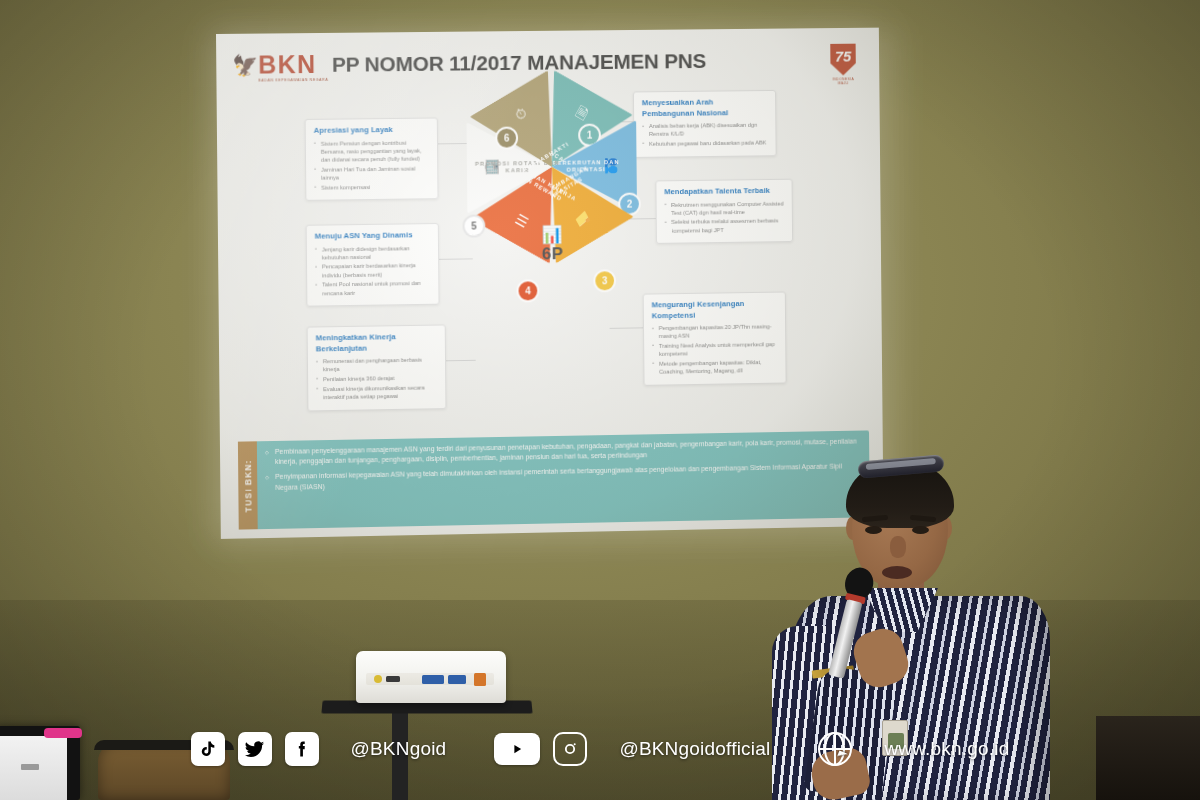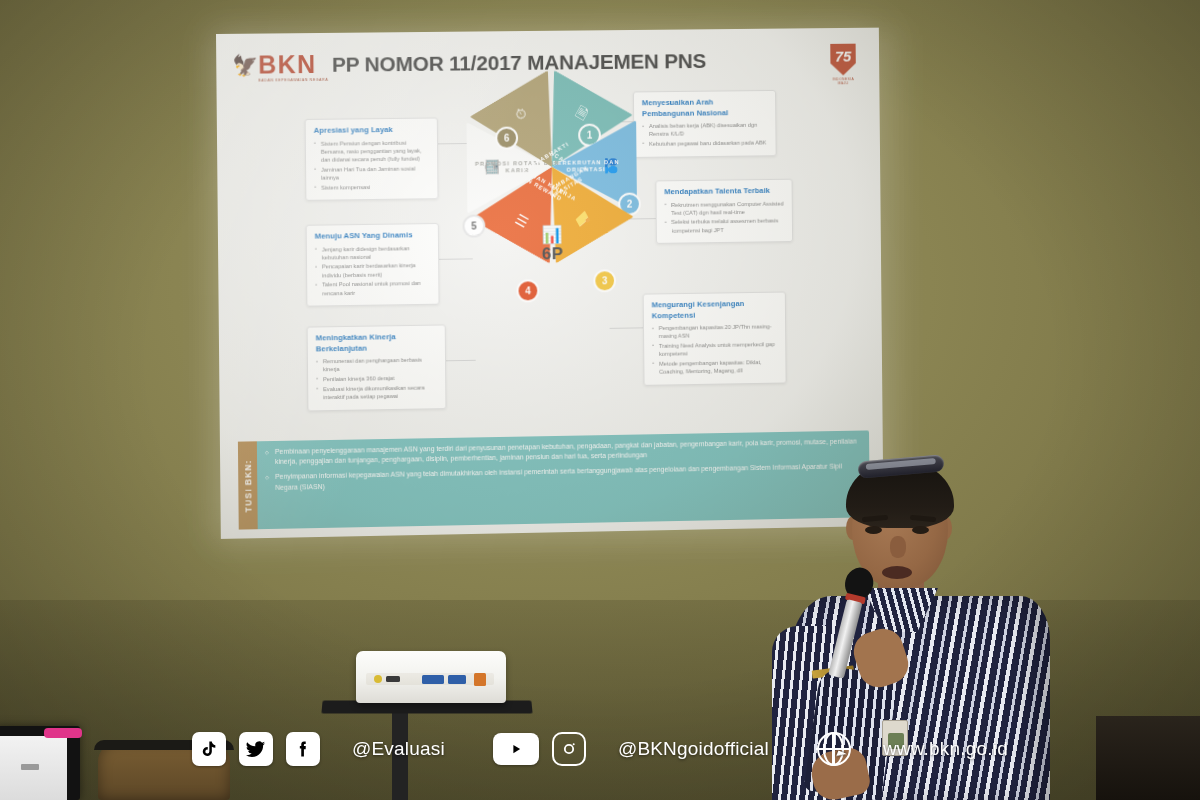--- a/index.html
+++ b/index.html
@@ -526,21 +526,21 @@
     </svg>
   </div>
 
   <div class="sico">
     <svg width="20" height="20" viewBox="0 0 24 24" fill="#000">
       <path d="M15.3 8.4h-2.2V6.9c0-.7.45-.9.77-.9h1.4V3.1L13.3 3.1C10.5 3.1 9.9 5.2 9.9 6.6v1.8H8.2v3h1.7V21h3.2v-8.6h2.1l.1-3z"></path>
     </svg>
   </div>
 
   <div class="gap-s"></div>
-  <div class="handle">@Evaluasi</div>
+  <div class="handle">@BKNgoid</div>
   <div class="gap-m"></div>
 
   <div class="sico round" style="width:46px;height:32px;border-radius:8px;">
     <svg width="18" height="18" viewBox="0 0 24 24" fill="#000">
         <path d="M8.5 6.5l9 5.5-9 5.5z"></path>
       </svg>
   </div>
 
   <div class="sico" style="background:transparent;border:2.5px solid #fff;border-radius:10px;box-shadow:none;">
     <svg width="20" height="20" viewBox="0 0 24 24" fill="none" stroke="#fff" stroke-width="2.2">

